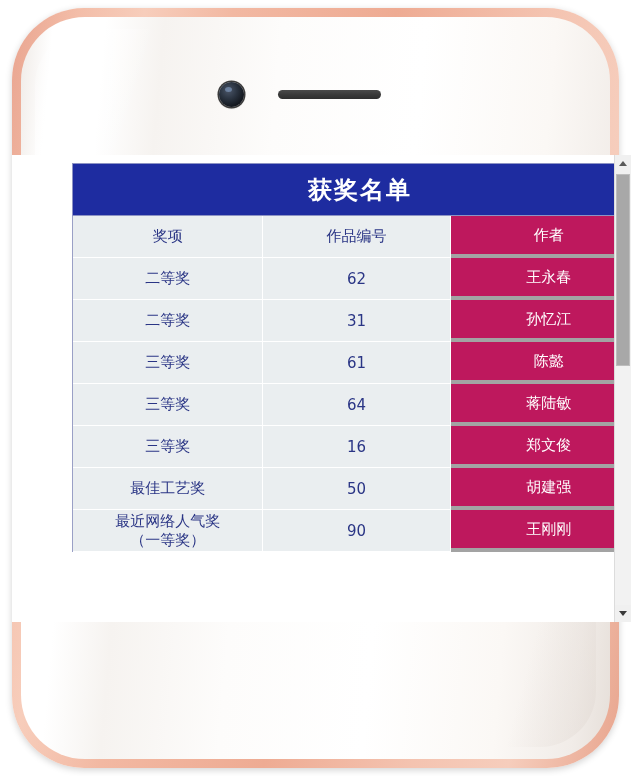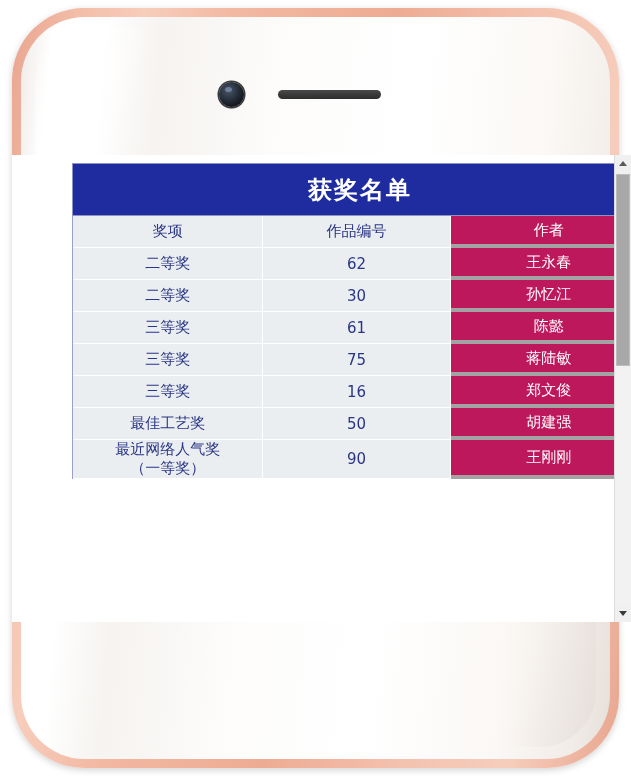--- a/index.html
+++ b/index.html
@@ -145,21 +145,21 @@
     border-spacing: 0;
     table-layout: fixed;
     border-left: 1px solid #9aa0c6;
   }
   #winners-table col.col-award  { width: 190px; }
   #winners-table col.col-number { width: 187px; }
   #winners-table col.col-author { width: 197px; }
 
   #winners-table th,
   #winners-table td {
-    height: 32px;
+    height: 42px;
     text-align: center;
     vertical-align: middle;
     font-size: 15px;
     font-weight: normal;
     padding: 0 4px;
     box-sizing: border-box;
   }
   .cell-plain {
     background: #eaeef0;
     color: #2a3585;
@@ -263,31 +263,31 @@
         </tr>
       </thead>
       <tbody>
         <tr>
           <td class="cell-plain">二等奖</td>
           <td class="cell-plain">62</td>
           <td class="cell-author">王永春</td>
         </tr>
         <tr>
           <td class="cell-plain">二等奖</td>
-          <td class="cell-plain">30</td>
+          <td class="cell-plain">31</td>
           <td class="cell-author">孙忆江</td>
         </tr>
         <tr>
           <td class="cell-plain">三等奖</td>
           <td class="cell-plain">61</td>
           <td class="cell-author">陈懿</td>
         </tr>
         <tr>
           <td class="cell-plain">三等奖</td>
-          <td class="cell-plain">75</td>
+          <td class="cell-plain">64</td>
           <td class="cell-author">蒋陆敏</td>
         </tr>
         <tr>
           <td class="cell-plain">三等奖</td>
           <td class="cell-plain">16</td>
           <td class="cell-author">郑文俊</td>
         </tr>
         <tr>
           <td class="cell-plain">最佳工艺奖</td>
           <td class="cell-plain">50</td>

